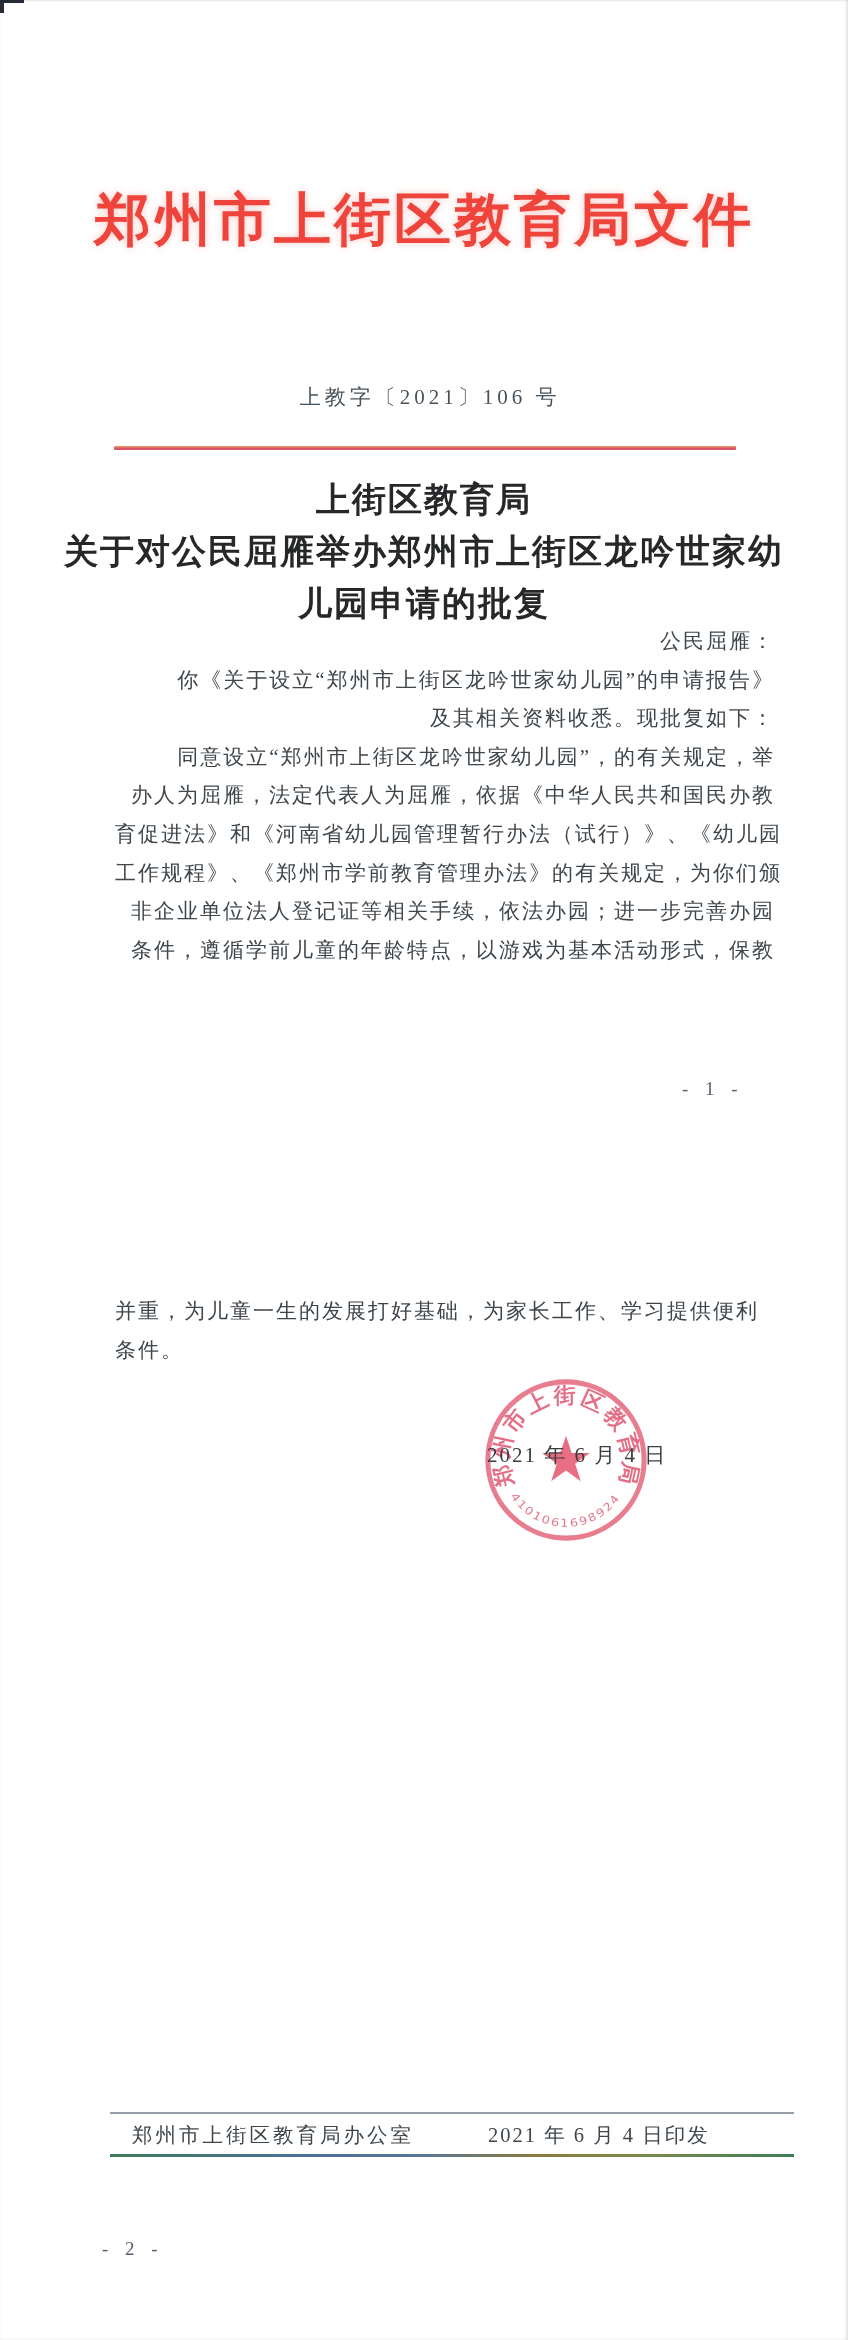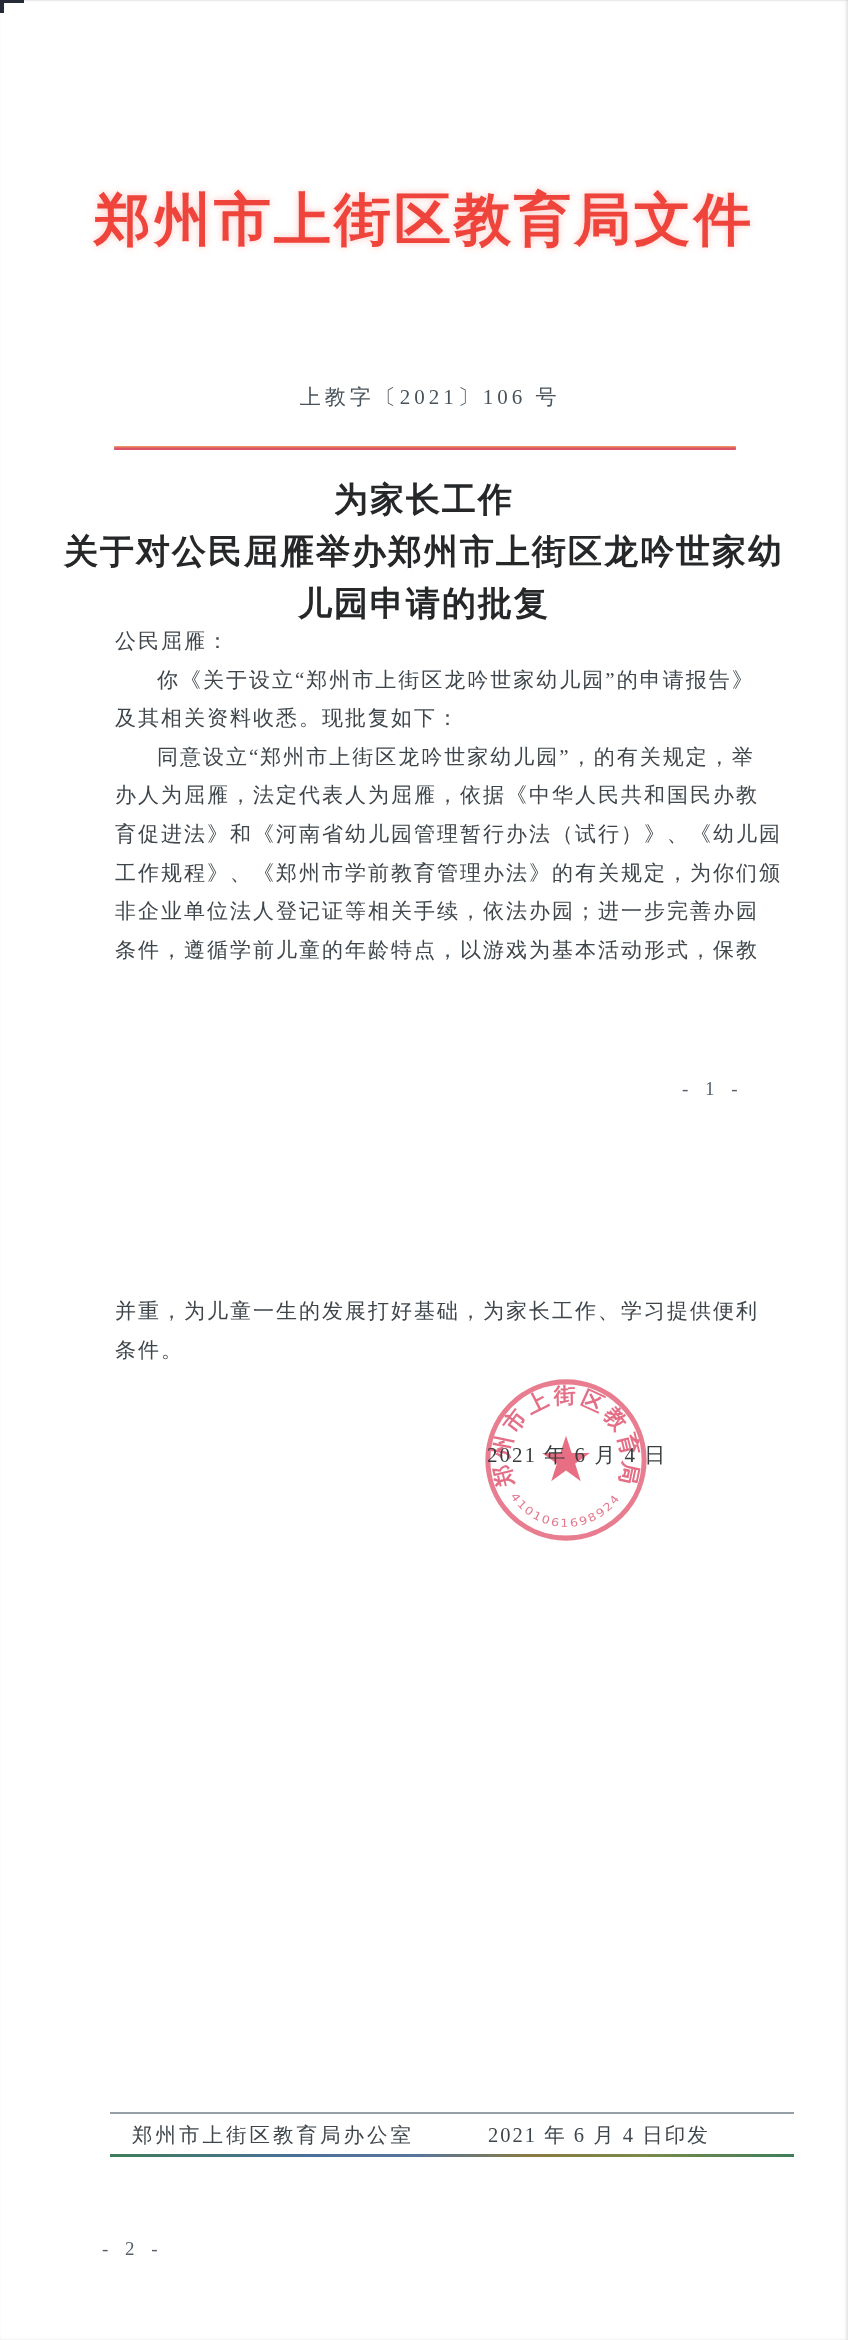--- a/index.html
+++ b/index.html
@@ -37,21 +37,21 @@
     position:absolute;left:60px;top:474px;width:728px;
     text-align:center;
     font-size:34px;line-height:52px;font-weight:bold;
     letter-spacing:2px;color:#252729;
   }
   .body-block{
     position:absolute;left:115px;width:660px;
     font-size:21px;line-height:38.6px;letter-spacing:2px;
     color:#3f464b;white-space:nowrap;
   }
-  .body-page1{top:622px;}
+  .body-page1{top:622px;text-align:right;}
   .body-page2{top:1292px;}
   .line{height:38.6px;}
   .line.indent{text-indent:2em;}
   .page-num{
     position:absolute;font-size:19px;letter-spacing:6px;color:#565e6e;
   }
   .page-num-1{left:682px;top:1078px;}
   .page-num-2{left:102px;top:2238px;}
 
   .issue-date{
@@ -88,21 +88,21 @@
   <div class="corner-mark-v"></div>
   <div class="corner-mark-h"></div>
 
   <div class="doc-header">郑州市上街区教育局文件</div>
 
   <div class="doc-number">上教字〔2021〕106 号</div>
 
   <div class="red-rule"></div>
 
   <div class="doc-title">
-    <div class="title-line">为家长工作</div>
+    <div class="title-line">上街区教育局</div>
     <div class="title-line">关于对公民屈雁举办郑州市上街区龙吟世家幼</div>
     <div class="title-line">儿园申请的批复</div>
   </div>
 
   <div class="body-block body-page1">
     <div class="line">公民屈雁：</div>
     <div class="line indent">你《关于设立“郑州市上街区龙吟世家幼儿园”的申请报告》</div>
     <div class="line">及其相关资料收悉。现批复如下：</div>
     <div class="line indent">同意设立“郑州市上街区龙吟世家幼儿园”，的有关规定，举</div>
     <div class="line">办人为屈雁，法定代表人为屈雁，依据《中华人民共和国民办教</div>

